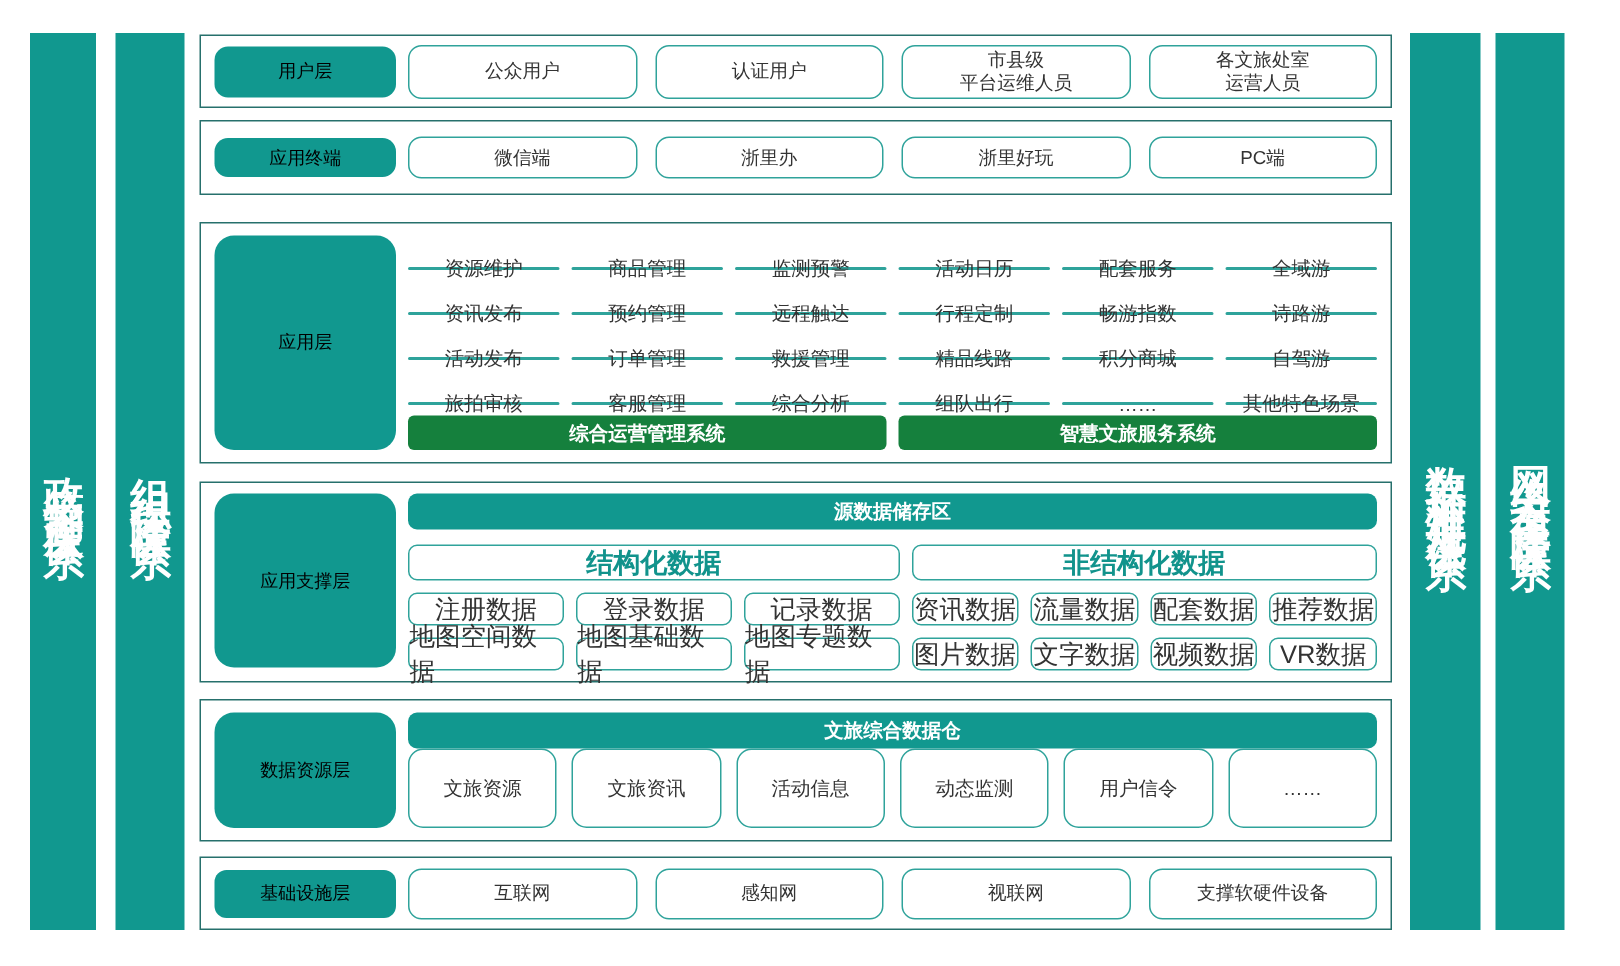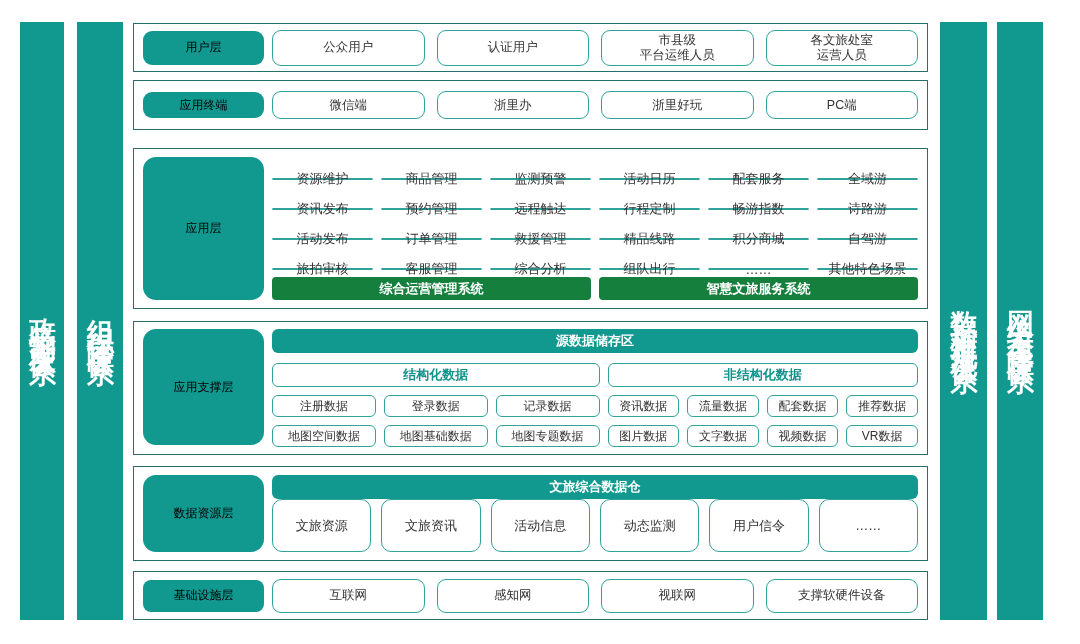--- a/index.html
+++ b/index.html
@@ -31,23 +31,23 @@
   .sys{grid-column:span 3;background:#15803d;color:#fff;font-weight:bold;font-size:13px;border-radius:4px;display:flex;align-items:center;justify-content:center;}
 
   .row-support{top:321px;height:134px;align-items:stretch;padding:7px 9px 9px;}
   .row-support .label{border-radius:13px;}
   .support-content{flex:1;display:flex;flex-direction:column;gap:10px;}
   .banner{height:24px;flex:none;background:#11988F;color:#fff;font-weight:bold;font-size:13px;border-radius:6px;display:flex;align-items:center;justify-content:center;}
   .groups{flex:1;display:flex;gap:8px;}
   .group{display:flex;flex-direction:column;gap:8px;}
   .group-left{flex:327 1 0;}
   .group-right{flex:310 1 0;}
-  .group-header{height:22px;border:1px solid #2FA39B;border-radius:6px;color:#11938C;font-weight:bold;font-size:13px;display:flex;align-items:center;justify-content:center;background:#fff;}
+  .group-header{height:22px;border:1px solid #2FA39B;border-radius:6px;color:#11938C;font-weight:bold;font-size:18px;display:flex;align-items:center;justify-content:center;background:#fff;}
   .group-row{display:flex;gap:8px;height:22px;}
-  .dchip{flex:1;border:1px solid #2FA39B;border-radius:6px;background:#fff;display:flex;align-items:center;justify-content:center;font-size:12px;}
+  .dchip{flex:1;border:1px solid #2FA39B;border-radius:6px;background:#fff;display:flex;align-items:center;justify-content:center;font-size:17px;}
 
   .row-resource{top:466px;height:95px;align-items:stretch;padding:8px 9px;}
   .row-resource .label{border-radius:13px;}
   .resource-content{flex:1;display:flex;flex-direction:column;}
   .resource-items{flex:1;display:flex;gap:10px;}
   .rchip{flex:1;border:1.5px solid #2FA39B;border-radius:10px;background:#fff;display:flex;align-items:center;justify-content:center;font-size:13px;}
 
   .row-infra{top:571px;height:49px;}
   .row-infra .label{height:32px;border-radius:8px;}
   .row-infra .wbox{height:32px;}

